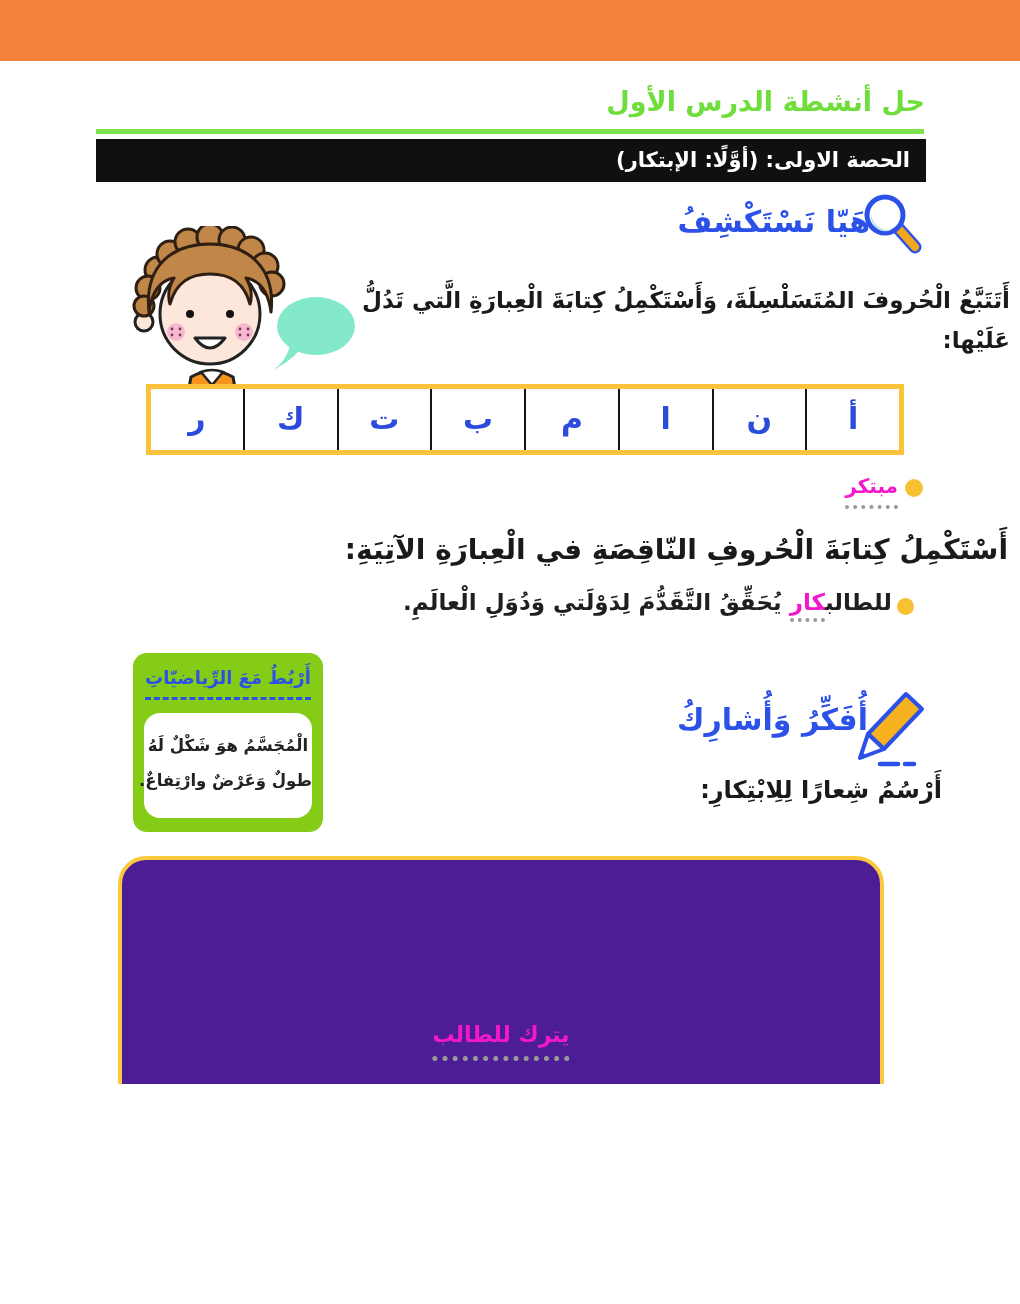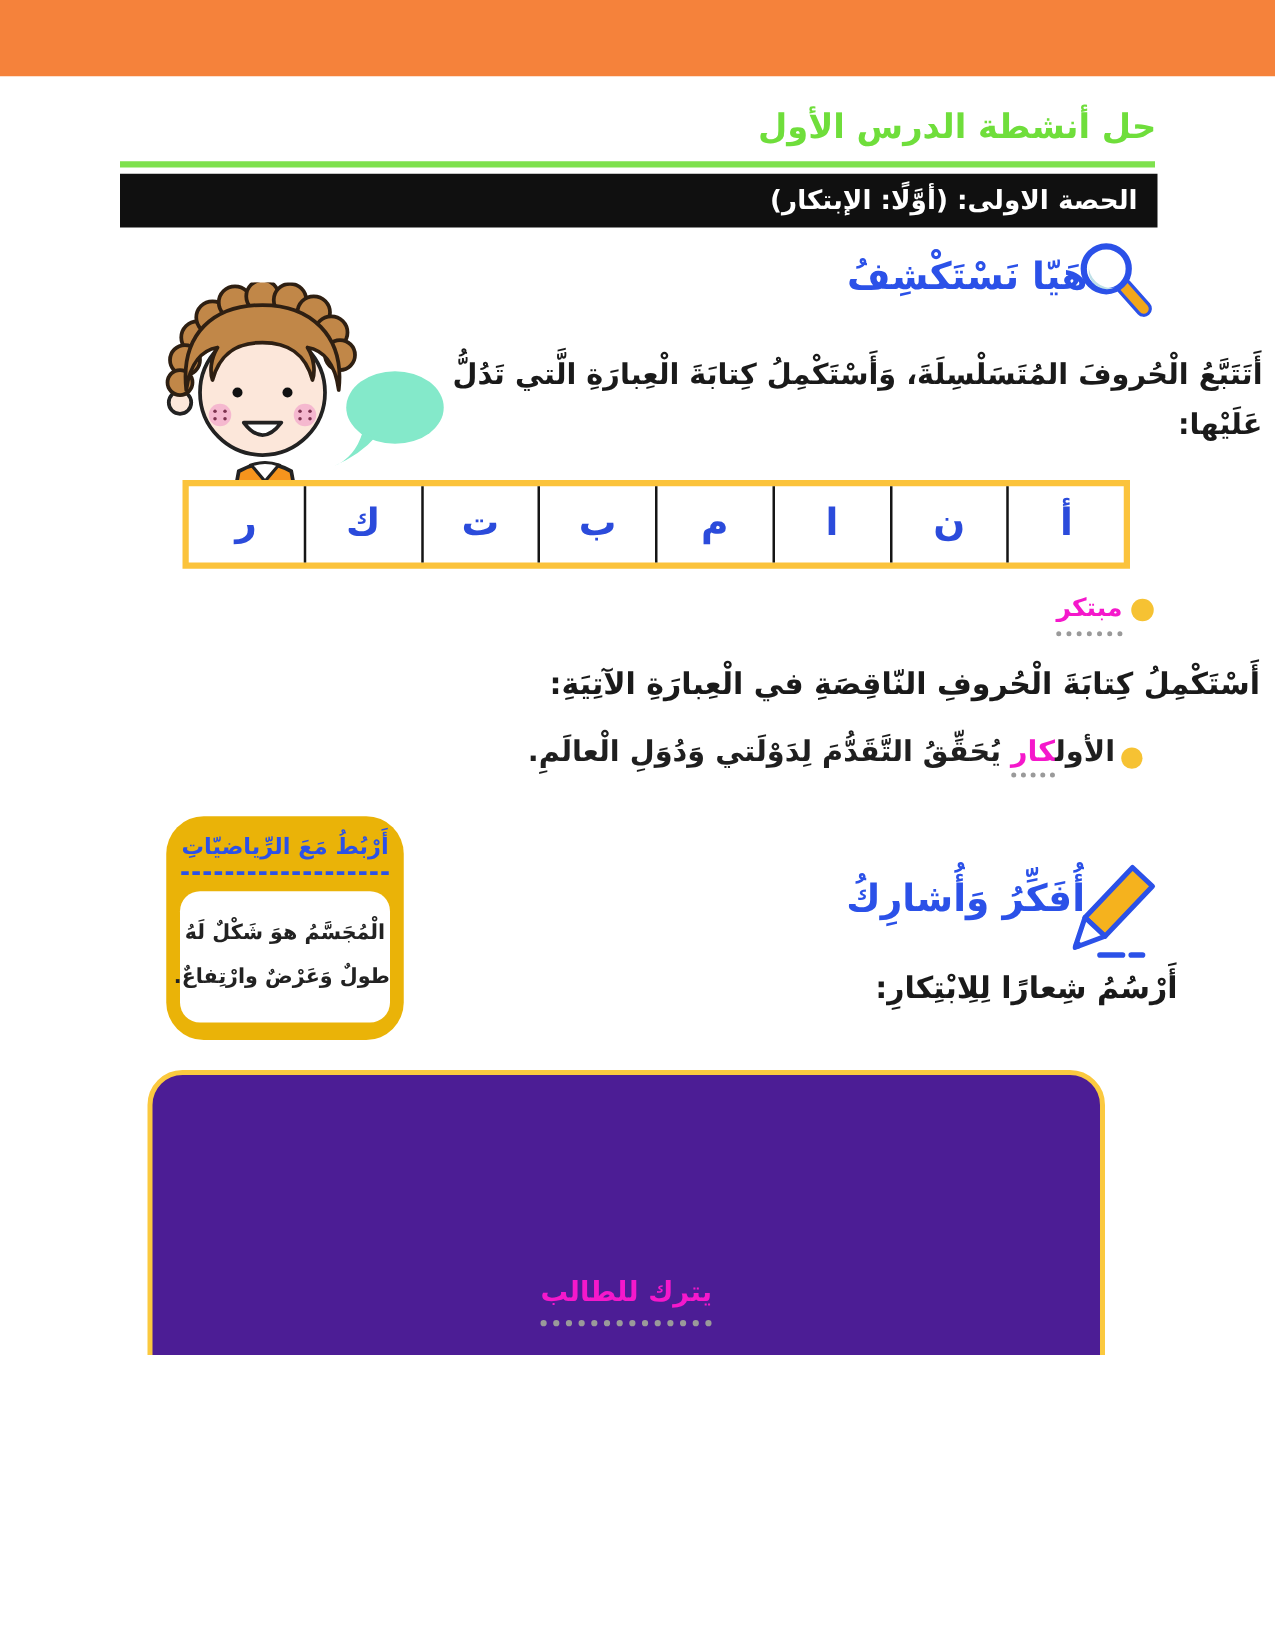--- a/index.html
+++ b/index.html
@@ -23,25 +23,25 @@
   .instruction .line{display:block;white-space:nowrap;}
   .letters-table{position:absolute;left:146px;top:384px;width:758px;height:71px;background:#ffffff;
     border:5px solid #FBC33C;box-sizing:border-box;display:flex;z-index:2;}
   .letters-table .cell{flex:1;text-align:center;line-height:59px;font-size:30px;font-weight:bold;color:#2B4BDB;}
   .letters-table .cell:not(:first-child){border-inline-start:2px solid #151515;}
   .bullet{position:absolute;width:18px;height:18px;border-radius:50%;background:#F6C233;}
   .bullet.b1{left:905px;top:479px;}
   .bullet.b2{left:897px;top:598px;width:17px;height:17px;}
   .answer-label{position:absolute;right:122px;top:474px;font-size:20px;font-weight:bold;color:#F518CB;}
   .dotted{border-bottom:4px dotted #9a9a9a;padding-bottom:7px;}
-  .complete-heading{position:absolute;right:12px;top:533px;font-size:24px;font-weight:bold;color:#1a1a1a;white-space:nowrap;}
+  .complete-heading{position:absolute;right:12px;top:533px;font-size:28px;font-weight:bold;color:#1a1a1a;white-space:nowrap;}
   .sentence{position:absolute;right:128px;top:589px;font-size:23px;font-weight:600;color:#1f1f1f;white-space:nowrap;}
   .sentence .answer{color:#F518CB;border-bottom:4px dotted #9a9a9a;padding-bottom:3px;font-weight:bold;}
   
-  .math-box{position:absolute;left:133px;top:653px;width:190px;height:179px;background:#eab308;border-radius:30px;}
+  .math-box{position:absolute;left:133px;top:653px;width:190px;height:179px;background:#84cc16;border-radius:14px;}
   .math-title{position:absolute;left:0;top:14px;width:100%;text-align:center;font-size:18px;font-weight:bold;color:#2B51E8;white-space:nowrap;}
   .math-title .dashed{border-bottom:3px dashed #2B51E8;padding-bottom:9px;}
   .math-inner{position:absolute;left:11px;top:60px;width:168px;height:105px;background:#ffffff;border-radius:16px;
     text-align:center;font-size:16.5px;font-weight:600;color:#222;line-height:35px;box-sizing:border-box;padding-top:15px;}
   .math-inner span{display:block;white-space:nowrap;}
   
   .pencil{position:absolute;left:858px;top:688px;width:72px;height:80px;}
   .think-heading{position:absolute;right:152px;top:702px;font-size:30px;font-weight:bold;color:#2B51E8;white-space:nowrap;}
   .draw-instruction{position:absolute;right:78px;top:776px;font-size:24px;font-weight:bold;color:#1a1a1a;white-space:nowrap;}
   .drawing-box{position:absolute;left:118px;top:856px;width:766px;height:350px;border:4px solid #FBC93F;border-radius:28px;box-sizing:border-box;background:#4c1d95;}
@@ -135,21 +135,21 @@
   </div>
 
   <span class="bullet b1"></span>
   <div class="answer-label">
     <span class="dotted">مبتكر</span>
   </div>
 
   <div class="complete-heading">أَسْتَكْمِلُ كِتابَةَ الْحُروفِ النّاقِصَةِ في الْعِبارَةِ الآتِيَةِ:</div>
   <span class="bullet b2"></span>
   <div class="sentence">
-    <span>الأول</span><span class="answer">كار</span><span> يُحَقِّقُ التَّقَدُّمَ لِدَوْلَتي وَدُوَلِ الْعالَمِ.</span>
+    <span>للطالب</span><span class="answer">كار</span><span> يُحَقِّقُ التَّقَدُّمَ لِدَوْلَتي وَدُوَلِ الْعالَمِ.</span>
   </div>
 
   <div class="math-box">
     <div class="math-title">
       <span class="dashed">أَرْبُطُ مَعَ الرِّياضيّاتِ</span>
     </div>
     <div class="math-inner">
       <span>الْمُجَسَّمُ هوَ شَكْلٌ لَهُ</span>
       <span>طولٌ وَعَرْضٌ وارْتِفاعٌ.</span>
     </div>

